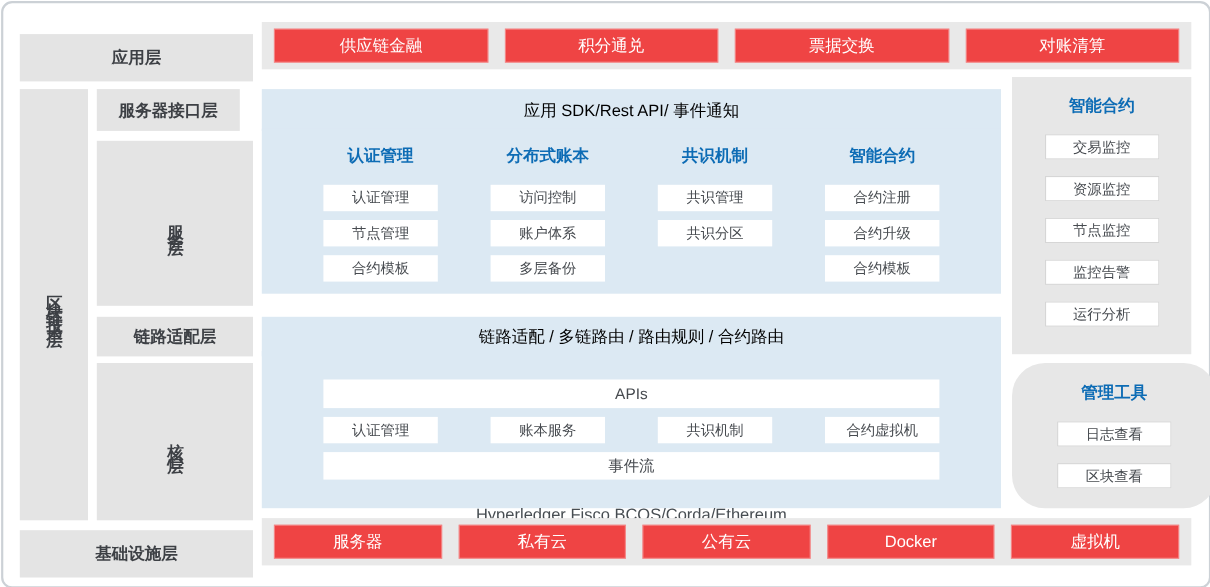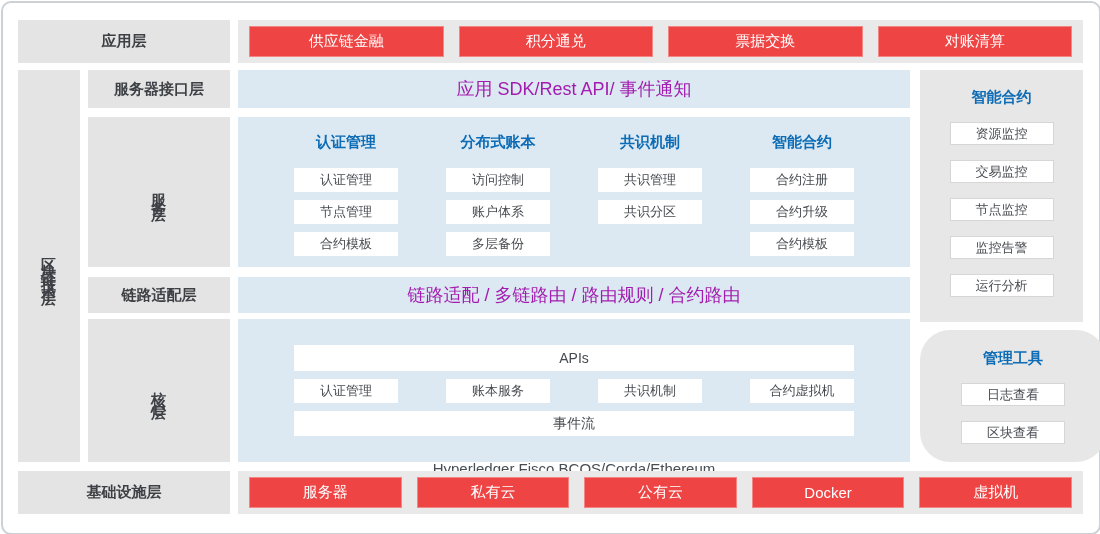--- a/index.html
+++ b/index.html
@@ -7,36 +7,36 @@
     width:1100px;height:534px;position:relative;
     font-family:"Liberation Sans","DejaVu Sans",sans-serif;
     -webkit-font-smoothing:antialiased;
   }
   .frame{
     position:absolute;left:1px;top:1px;width:1096px;height:530px;
     border:2px solid #ccd1d6;border-radius:10px;background:#ffffff;
   }
   
   .abs{position:absolute;box-sizing:border-box;}
-  .center{display:flex;align-items:center;justify-content:center;}
+  .center{display:flex;align-items:center;justify-content:center;margin-top:11px;}
   .graybox{background:#e4e4e4;}
   .strip{background:#e9e9e9;display:flex;gap:15px;padding:6px 11px;}
   .bluepanel{background:#dce9f3;}
   .grapanel{background:#e7e7e7;}
   .layer-label{font-size:15px;font-weight:bold;color:#3d4045;}
   .vtext{
     writing-mode:vertical-rl;text-orientation:upright;
     letter-spacing:7px;line-height:1;
   }
   .blue-btn{
     flex:1;background:#ef4444;color:#ffffff;font-size:15px;
     display:flex;align-items:center;justify-content:center;
     border:1px solid rgba(255,255,255,0.35);box-sizing:border-box;
   }
-  .content-text{font-size:18px;color:#a21caf;}
+  .content-text{font-size:15px;color:#000000;}
   .col-header{font-size:15px;font-weight:bold;color:#0d6cb5;text-align:center;height:20px;line-height:20px;}
   .white-item{
     width:104px;height:24px;background:#ffffff;margin:8px auto 0;
     display:flex;align-items:center;justify-content:center;
     font-size:13px;color:#474b50;
   }
   .svc-inner{display:flex;justify-content:space-between;padding:0 56px;}
   .svc-col{width:104px;}
   .svc-col .white-item{margin:8px 0 0;}
   .core-inner{padding:0 56px;}
@@ -62,21 +62,21 @@
   <div class="blue-btn">供应链金融</div>
   <div class="blue-btn">积分通兑</div>
   <div class="blue-btn">票据交换</div>
   <div class="blue-btn">对账清算</div>
 </div>
 
 <div class="abs graybox center layer-label" style="left:18px;top:70px;width:62px;height:392px;">
   <span class="vtext">区块链技术层</span>
 </div>
 
-<div class="abs graybox center layer-label" style="left:88px;top:70px;width:142px;height:38px;">服务器接口层</div>
+<div class="abs graybox center layer-label" style="left:88px;top:70px;width:130px;height:38px;">服务器接口层</div>
 <div class="abs bluepanel center content-text" style="left:238px;top:70px;width:672px;height:38px;">应用 SDK/Rest API/ 事件通知</div>
 
 <div class="abs graybox center layer-label" style="left:88px;top:117px;width:142px;height:150px;">
   <span class="vtext">服务层</span>
 </div>
 <div class="abs bluepanel" style="left:238px;top:117px;width:672px;height:150px;padding-top:15px;">
   <div class="svc-inner">
     <div class="svc-col">
       <div class="col-header">认证管理</div>
       <div style="height:8px;"></div>
@@ -122,22 +122,22 @@
       <div class="core-mod">共识机制</div>
       <div class="core-mod">合约虚拟机</div>
     </div>
     <div class="core-bar" style="height:25px;">事件流</div>
   </div>
   <div class="platforms">Hyperledger Fisco BCOS/Corda/Ethereum</div>
 </div>
 
 <div class="abs grapanel" style="left:920px;top:70px;width:163px;height:252px;padding-top:17px;">
   <div class="rp-header">智能合约</div>
+  <div class="rp-item">交易监控</div>
   <div class="rp-item">资源监控</div>
-  <div class="rp-item">交易监控</div>
   <div class="rp-item">节点监控</div>
   <div class="rp-item">监控告警</div>
   <div class="rp-item">运行分析</div>
 </div>
 
 <div class="abs grapanel" style="left:920px;top:330px;width:186px;height:132px;padding-top:18px;border-radius:30px;">
   <div class="rp-header">管理工具</div>
   <div class="rp-item">日志查看</div>
   <div class="rp-item">区块查看</div>
 </div>

